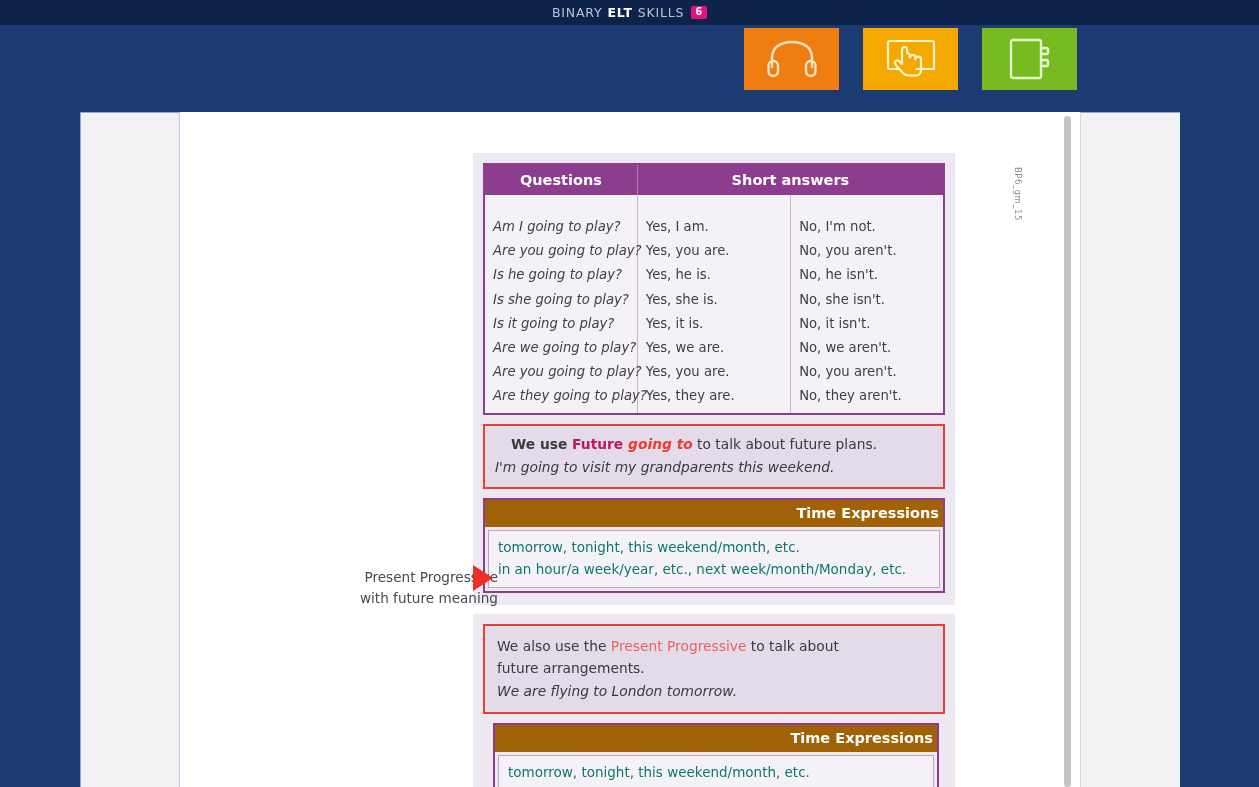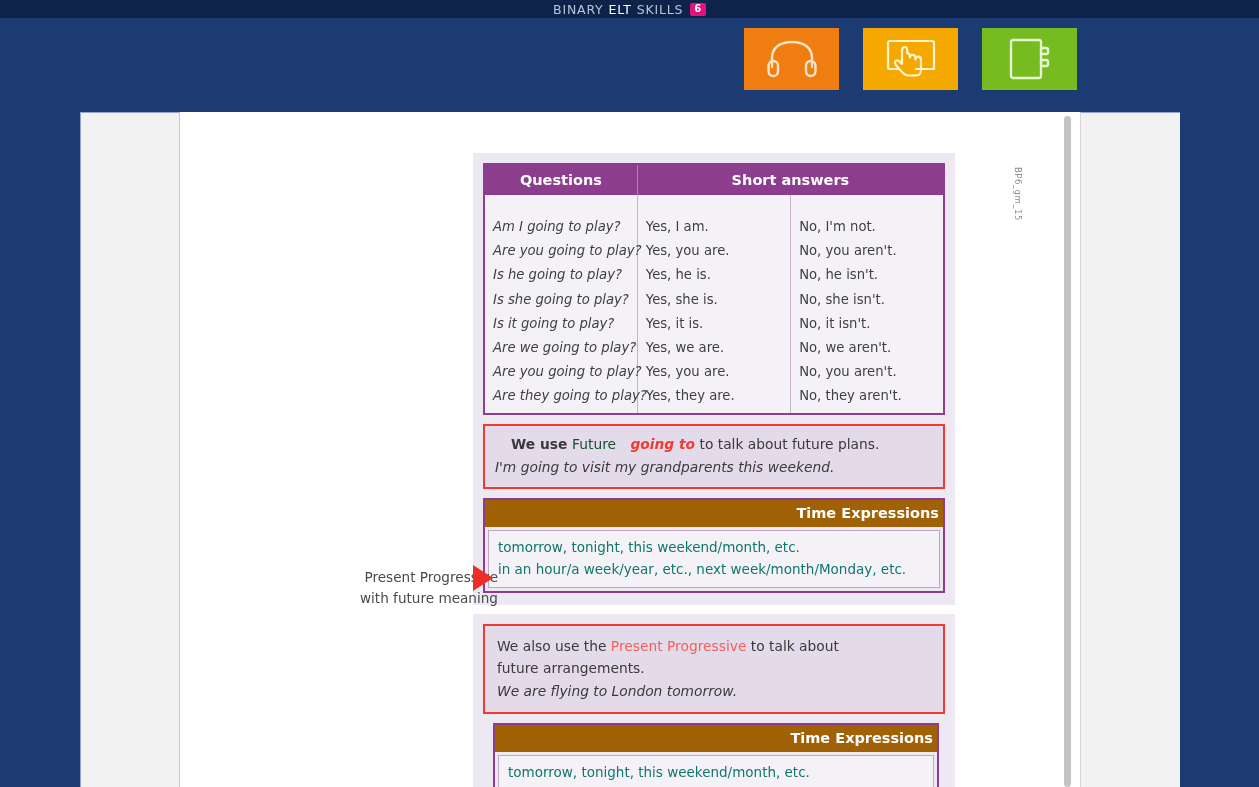--- a/index.html
+++ b/index.html
@@ -5,30 +5,30 @@
   * { box-sizing: border-box; margin: 0; padding: 0; }
   html, body {
     width: 1259px; height: 787px;
     overflow: hidden;
     font-family: "DejaVu Sans", "Liberation Sans", sans-serif;
     background: #1d3b73;
   }
 
   
   #topbar {
-    position: absolute; left: 0; top: 0; width: 1259px; height: 18px;
+    position: absolute; left: 0; top: 0; width: 1259px; height: 25px;
     background: #0e2349;
     display: flex; align-items: center; justify-content: center;
   }
   #brand {
     font-size: 12.5px; letter-spacing: 0.8px; color: #c9d3e4;
     display: flex; align-items: center; gap: 5px;
   }
   #brand .b1 { color: #b9c4d8; font-weight: 400; }
-  #brand .b2 { color: #ffffff; font-weight: 400; }
+  #brand .b2 { color: #ffffff; font-weight: 700; }
   #brand .b3 { color: #b9c4d8; font-weight: 400; }
   #badge {
     background: #e5127d; color: #fff; font-weight: 700; font-size: 10px;
     padding: 1px 4px 2px 4px; border-radius: 2px; line-height: 1;
     margin-left: 2px;
   }
 
   
   #appbg {
     position: absolute; left: 0; top: 25px; width: 1259px; height: 762px;
@@ -117,22 +117,22 @@
   td.qcell { font-style: italic; width: 213px; }
 
   
   .note {
     border: 2px solid #ee3b33;
     background: #e3daea;
     margin-top: 9px;
     padding: 7px 10px 8px 10px;
     font-size: 13.8px; color: #3a3a3a; line-height: 23px;
   }
-  .note .hl { color: #14532d; font-weight: 400; }
-  .note .hlit { color: #ee3b33; font-weight: 700; font-style: italic; margin-left: 10px; }
+  .note .hl { color: #be185d; font-weight: 700; }
+  .note .hlit { color: #ee3b33; font-weight: 700; font-style: italic; }
   .note .bold { font-weight: 700; margin-left: 16px; }
   .note .ital { font-style: italic; }
   .note.second { margin-top: 0; padding: 9px 12px 10px 12px; line-height: 22.5px; }
   .note.second .hl { font-weight: 400; color: #f0615c; }
 
   
   .tebox {
     border: 2px solid #8c3d8e;
     margin-top: 9px;
   }

